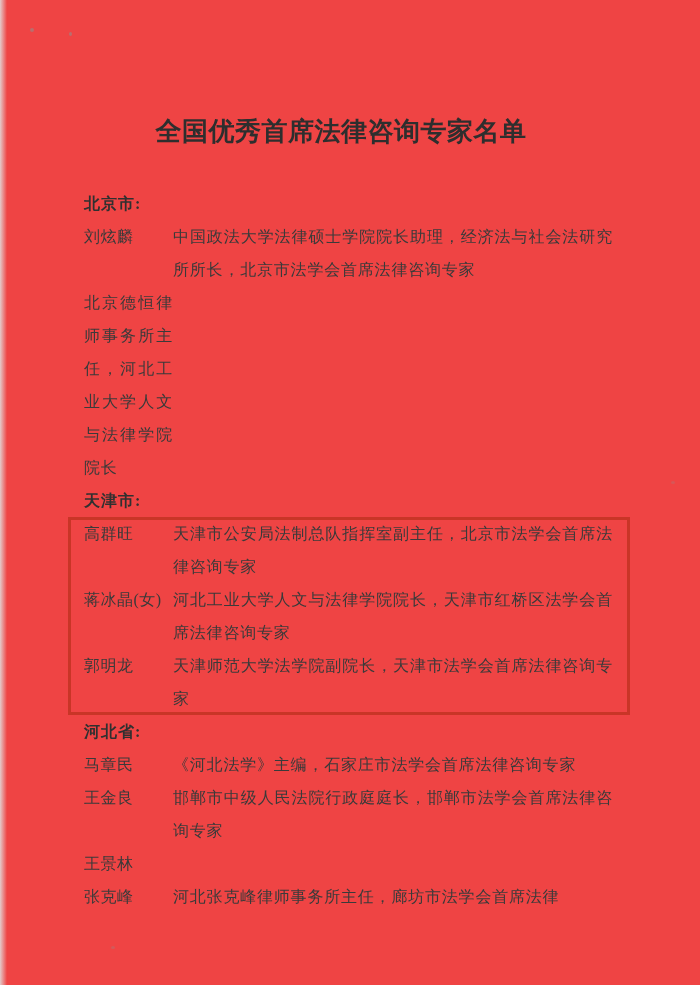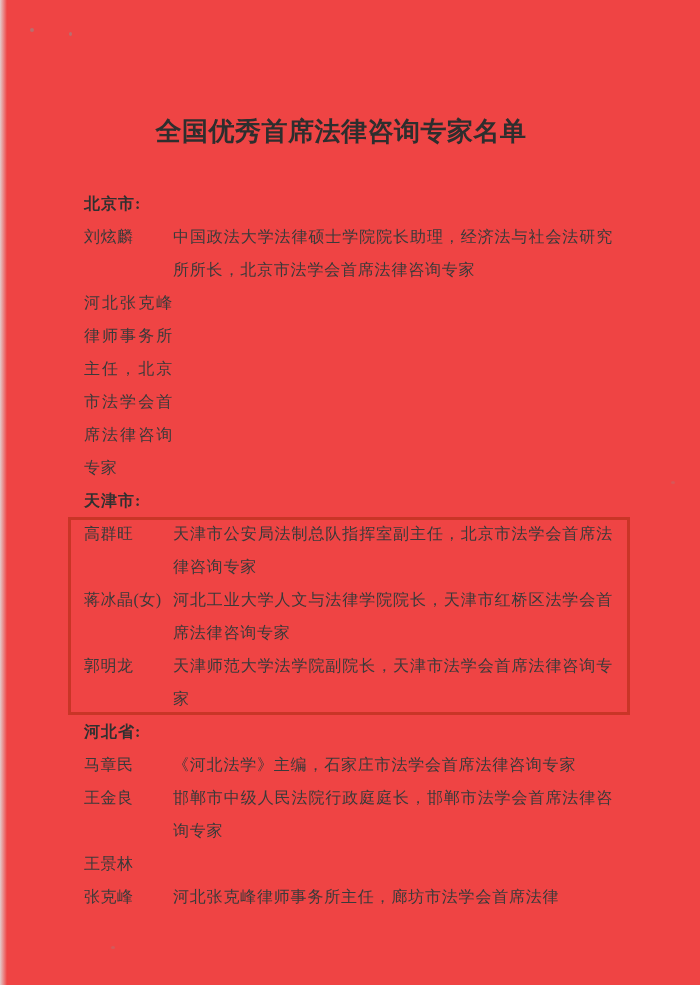--- a/index.html
+++ b/index.html
@@ -92,21 +92,21 @@
 
   <div class="doc-body" id="doc-body">
       <section class="doc-section">
         <div class="sec-header">北京市:</div>
         <div class="sec-entries">
           <div class="row">
             <span class="nm">刘炫麟</span>
             <span class="ds">中国政法大学法律硕士学院院长助理，经济法与社会法研究所所长，北京市法学会首席法律咨询专家</span>
           </div>
           <div class="row">
-            <span class="ds">河北张克峰律师事务所主任，北京市法学会首席法律咨询专家</span>
+            <span class="ds">北京德恒律师事务所主任，河北工业大学人文与法律学院院长</span>
           </div>
         </div>
       </section>
       <section class="doc-section">
         <div class="sec-header">天津市:</div>
         <div class="sec-entries">
           <div class="hl-box" style="border-color: rgb(201, 53, 39);"></div>
           <div class="row">
             <span class="nm">高群旺</span>
             <span class="ds">天津市公安局法制总队指挥室副主任，北京市法学会首席法律咨询专家</span>

